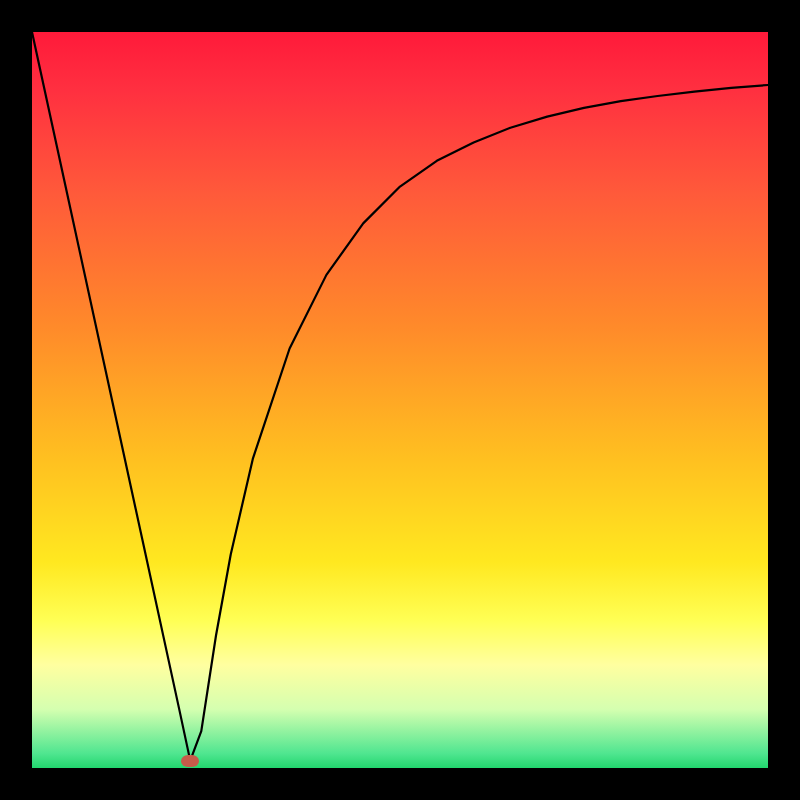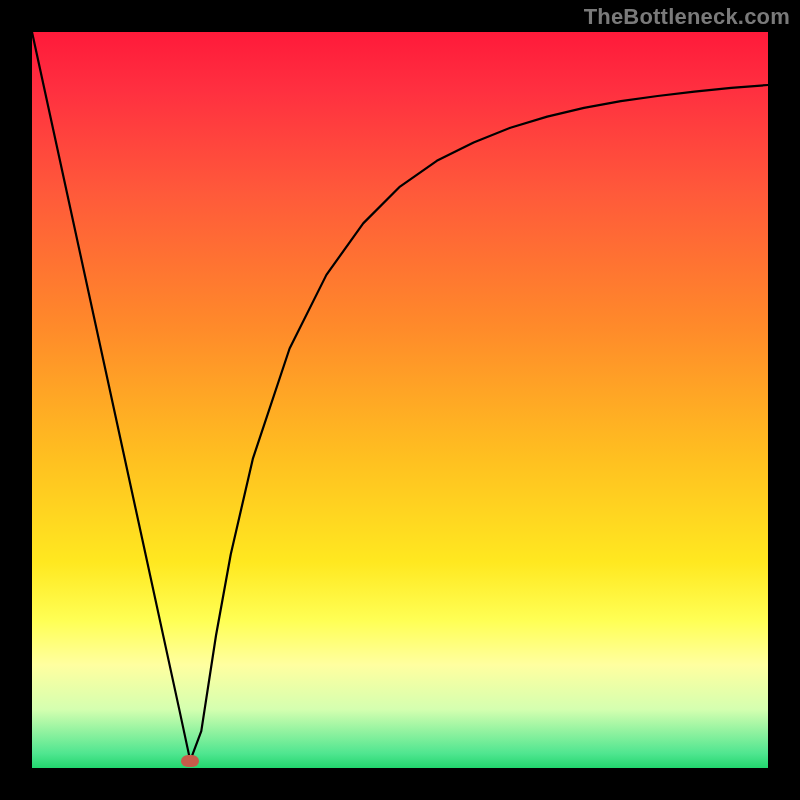--- a/index.html
+++ b/index.html
@@ -71,20 +71,19 @@
     stroke: #000;
     stroke-width: 2.2;
     stroke-linecap: round;
     stroke-linejoin: round;
   }
 </style>
 </head>
 <body>
 
 <div class="frame">
-  <div class="watermark">TheBottleneck.com</div>
   <div class="plot">
     <svg class="curve" viewBox="0 0 736 736" preserveAspectRatio="none">
       <path id="curve-path" d="M0.00 0.00 L36.80 169.28 L73.60 338.56 L110.40 507.84 L147.20 677.12 L158.24 728.64 L169.28 699.20 L184.00 603.52 L198.72 522.56 L220.80 426.88 L257.60 316.48 L294.40 242.88 L331.20 191.36 L368.00 154.56 L404.80 128.80 L441.60 110.40 L478.40 95.68 L515.20 84.64 L552.00 75.81 L588.80 69.18 L625.60 64.03 L662.40 59.62 L699.20 55.94 L736.00 52.99"></path>
     </svg>
     <div class="marker" id="marker" style="left: 158.24px; top: 728.64px;"></div>
   </div>
 </div>
 
 </body></html>

